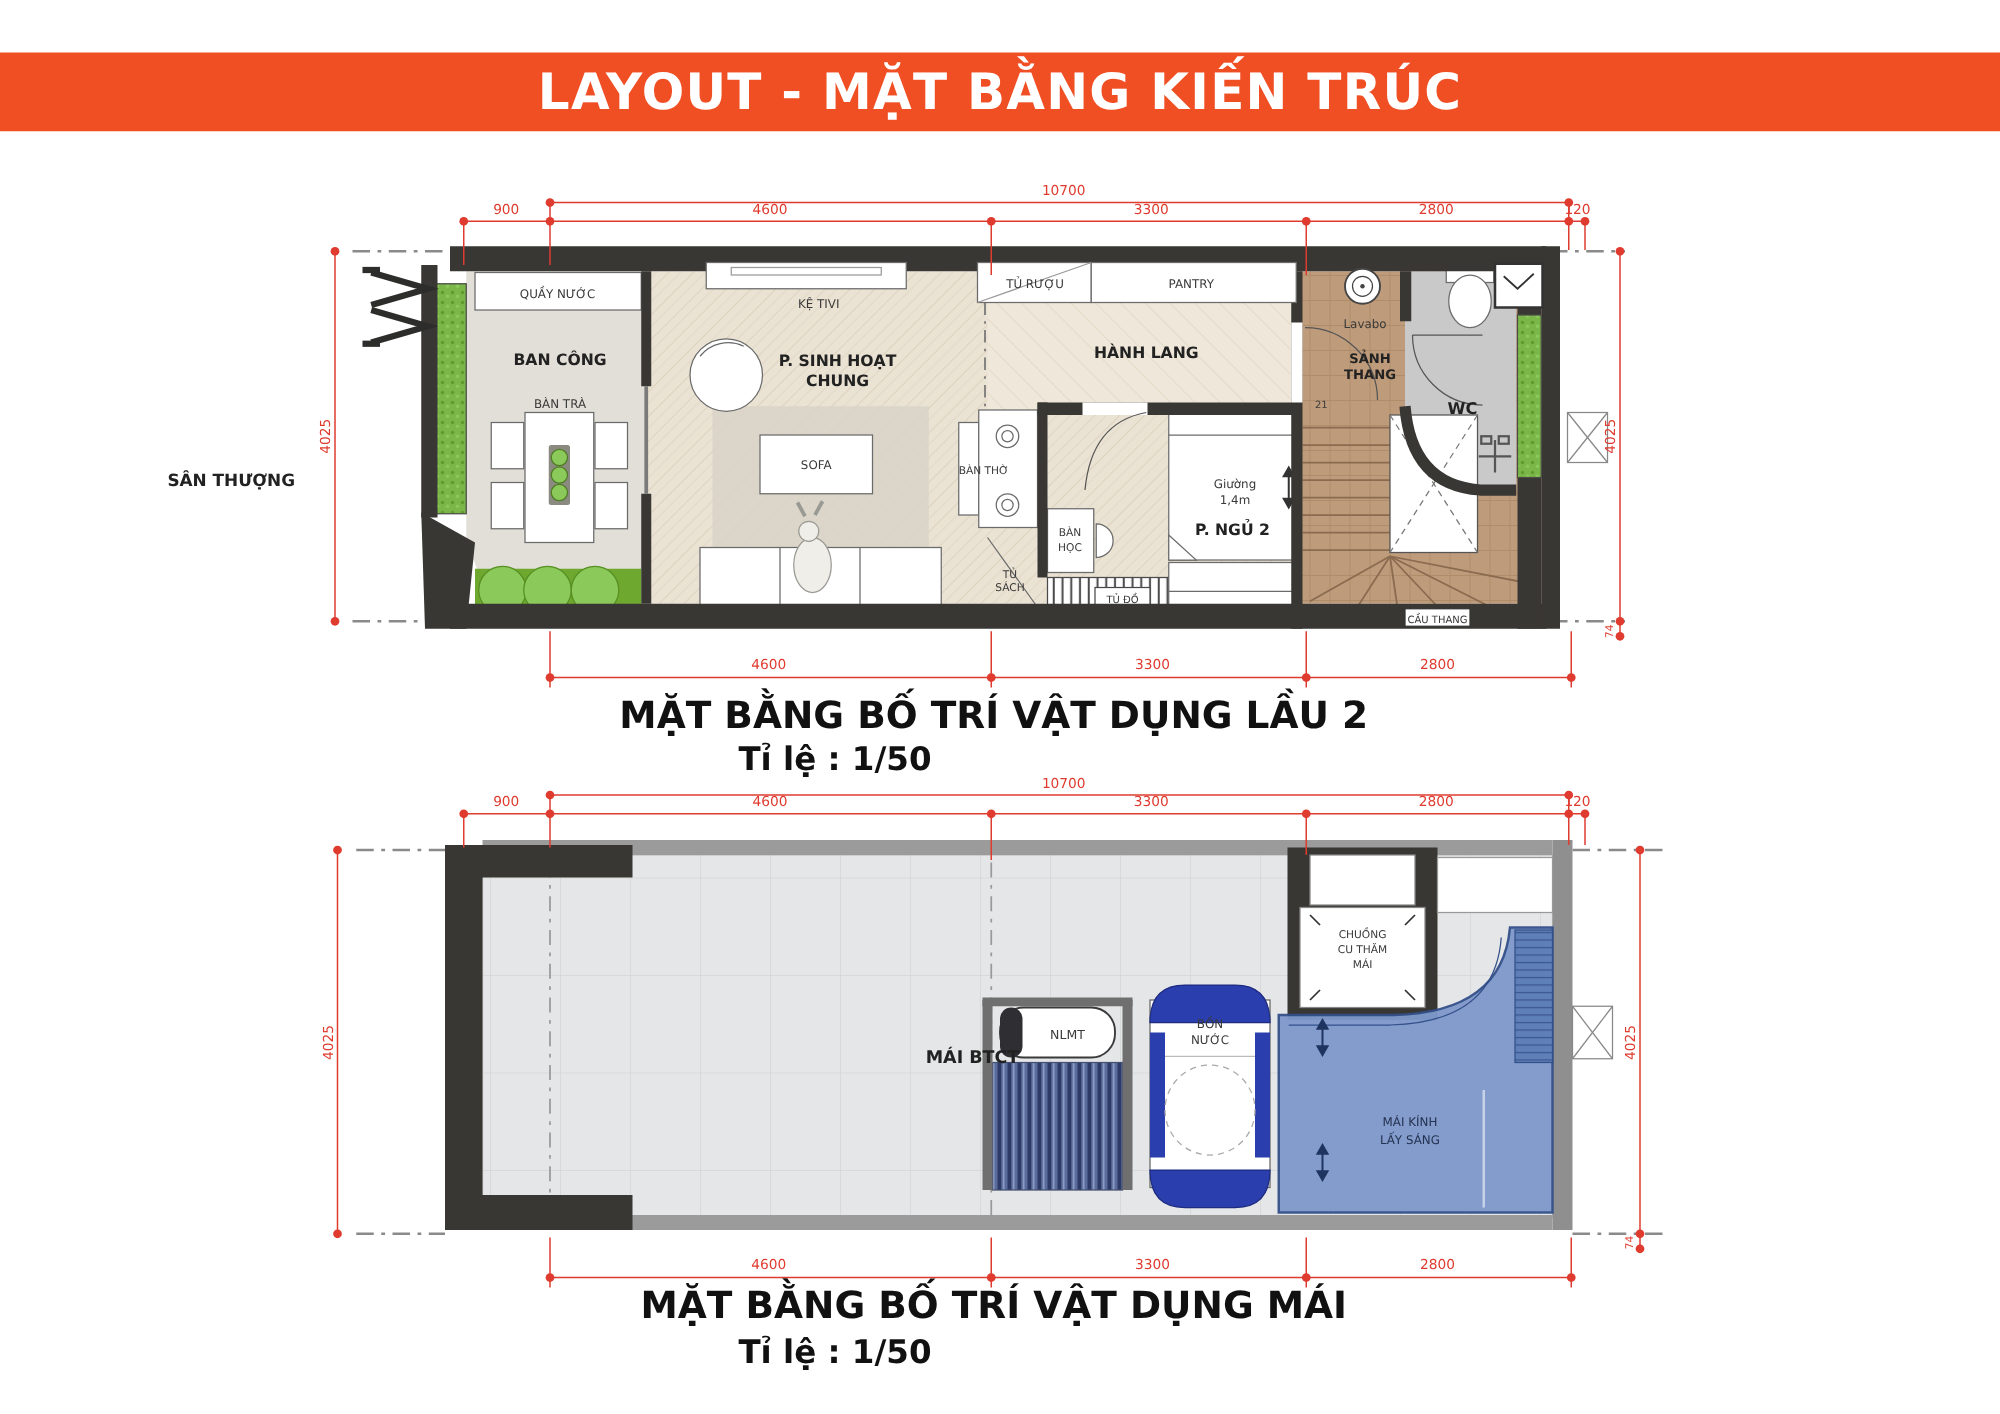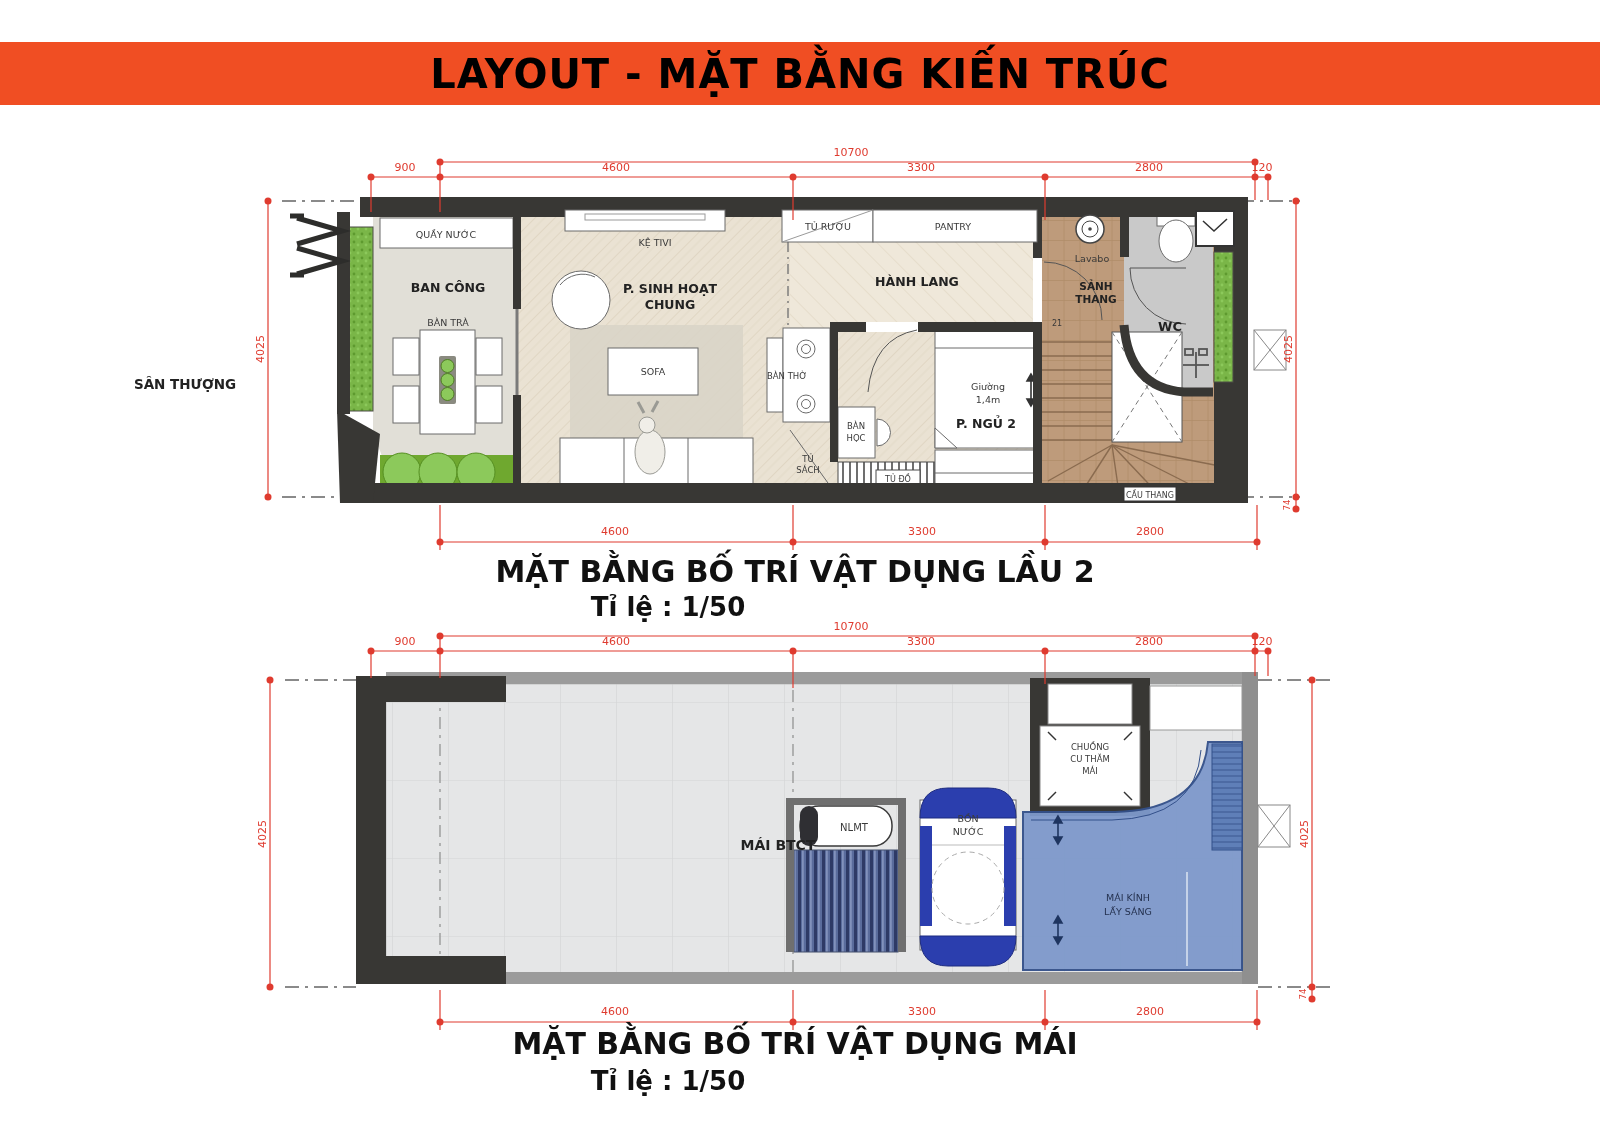--- a/index.html
+++ b/index.html
@@ -1,20 +1,20 @@
 <!DOCTYPE html>
 <html><head>
 <meta charset="utf-8">
 <style>
   html,body{margin:0;padding:0;background:#ffffff;}
   .page{position:relative;width:1600px;height:1131px;background:#ffffff;overflow:hidden;
         font-family:"DejaVu Sans","Liberation Sans",sans-serif;}
   .banner{position:absolute;left:0;top:42px;width:1600px;height:63px;background:#F04E23;
           display:flex;align-items:center;justify-content:center;}
-  .banner-title{color:#000000;font-size:40px;font-weight:700;letter-spacing:1px;white-space:nowrap;}
+  .banner-title{color:#ffffff;font-size:40px;font-weight:700;letter-spacing:1px;white-space:nowrap;}
   svg{position:absolute;left:0;top:0;}
   text{fill:#333333;}
   .dim{fill:#DF3B2F;font-size:11px;}
   .dimline{stroke:#DF3B2F;stroke-width:1.2;}
   .dimdot{fill:#DF3B2F;}
   .lbl{font-size:9.5px;fill:#3a3a3a;}
   .lblb{font-size:12.5px;font-weight:700;fill:#222222;}
   .cap1{font-size:30px;font-weight:700;fill:#111111;}
   .cap2{font-size:26px;font-weight:700;fill:#111111;}
   .wall{fill:#383734;}

